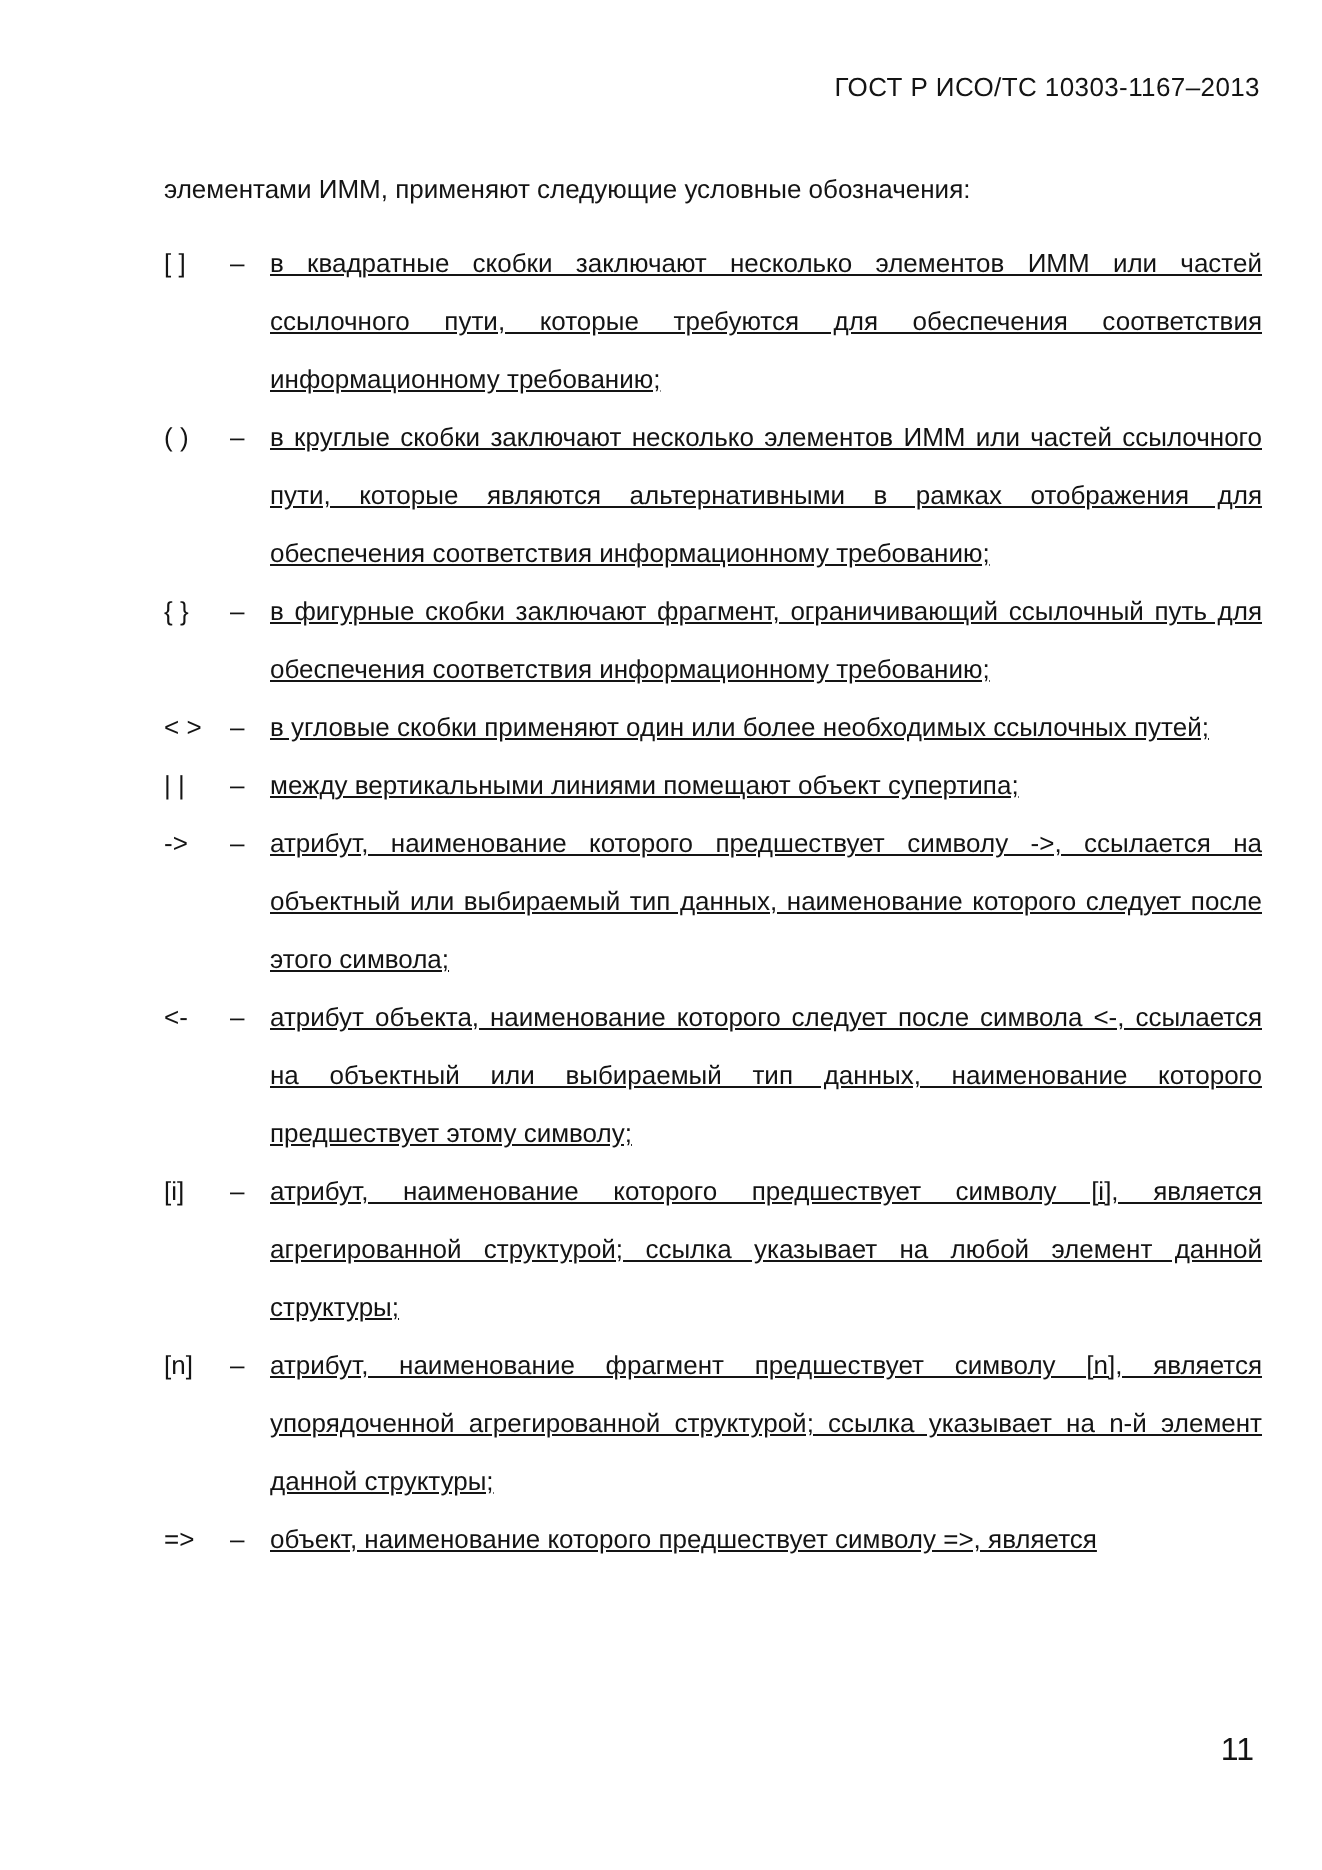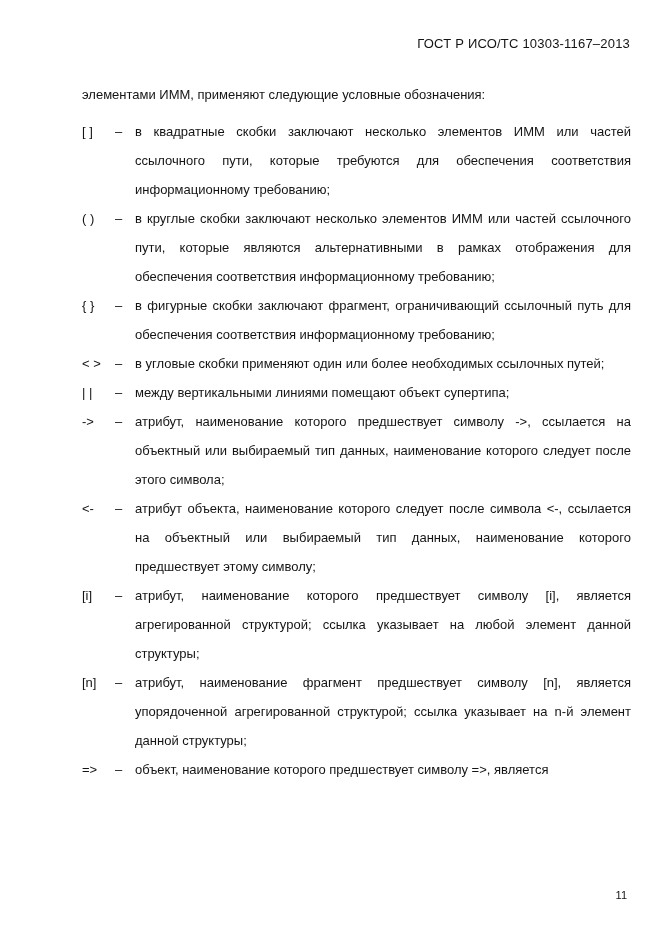--- a/index.html
+++ b/index.html
@@ -32,26 +32,26 @@
   }
   .intro { text-align: left; }
   .def-list { margin-top: 8px; }
   .def-row {
     display: grid;
     grid-template-columns: 33px 20px 1fr;
     align-items: start;
   }
   .def-symbol { white-space: nowrap; }
   .def-dash { }
-  .def-text { text-align: justify; }
+  .def-text { text-align: justify; text-decoration: underline; }
   .page-number {
     position: absolute;
-    bottom: 34px;
+    bottom: 50px;
     right: 34px;
-    font-size: 11px;
+    font-size: 16px;
   }
 </style>
 </head>
 <body>
 
 <div class="page">
 
   <div class="doc-header">ГОСТ Р ИСО/ТС 10303-1167–2013</div>
 
   <div class="content">

